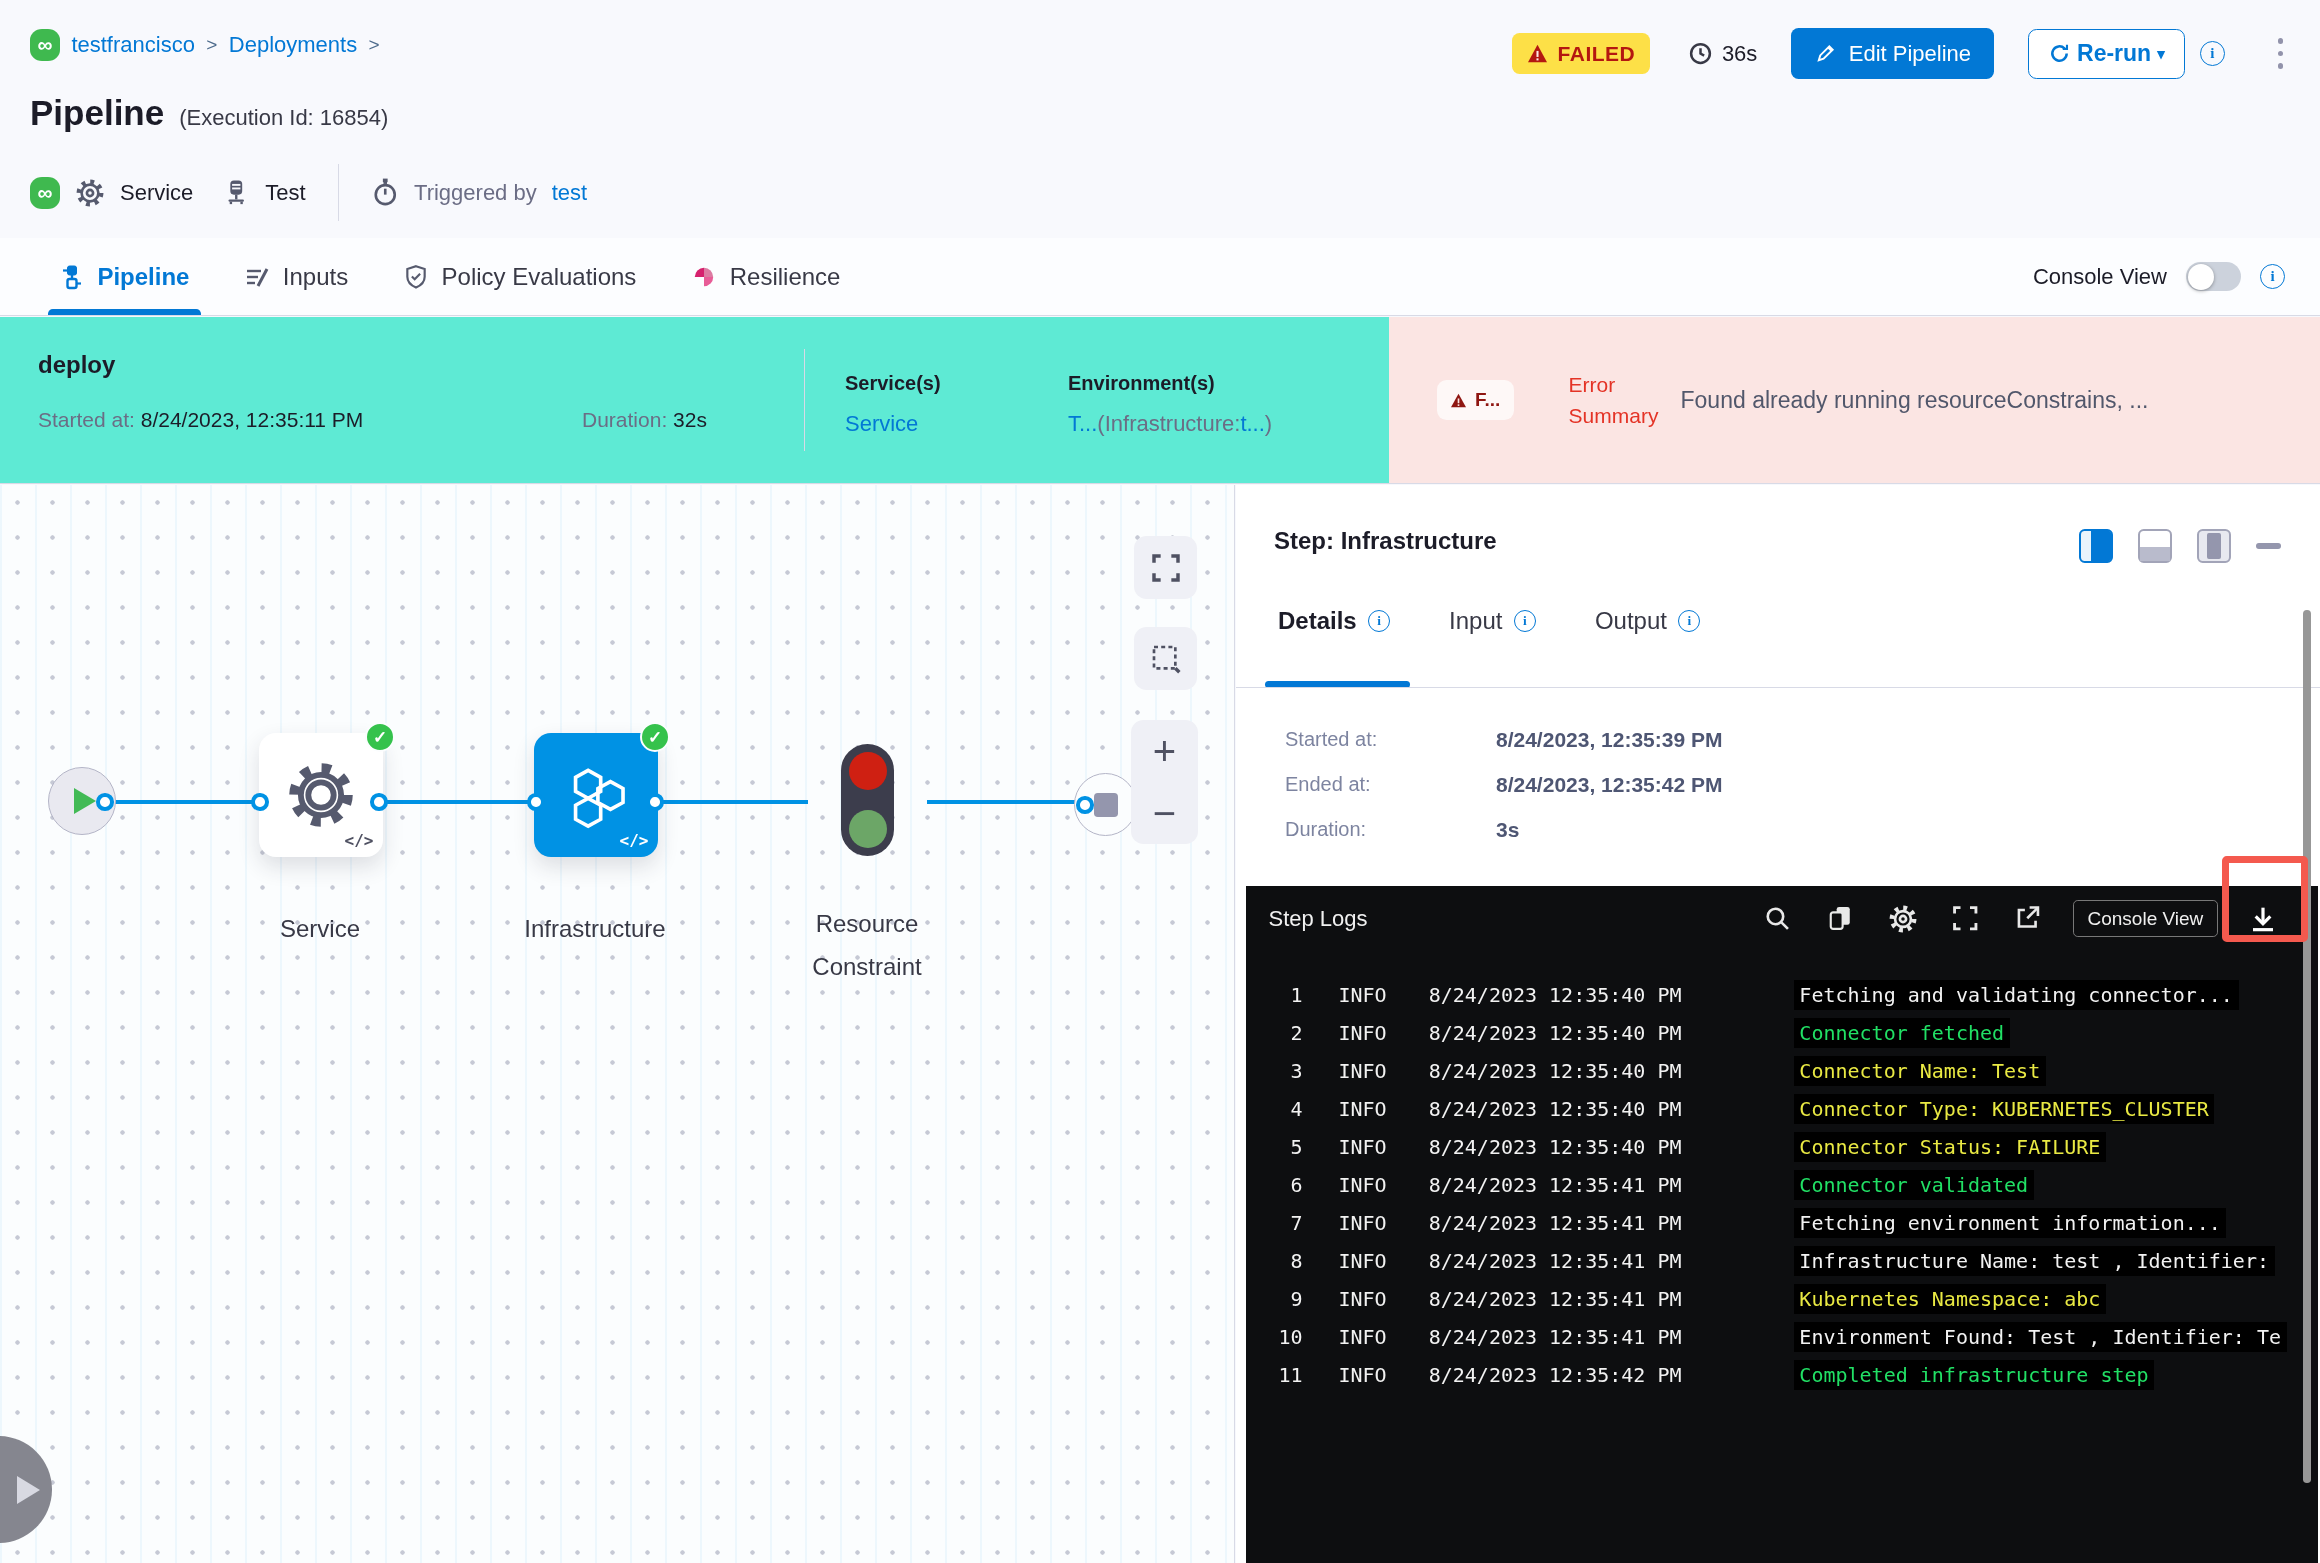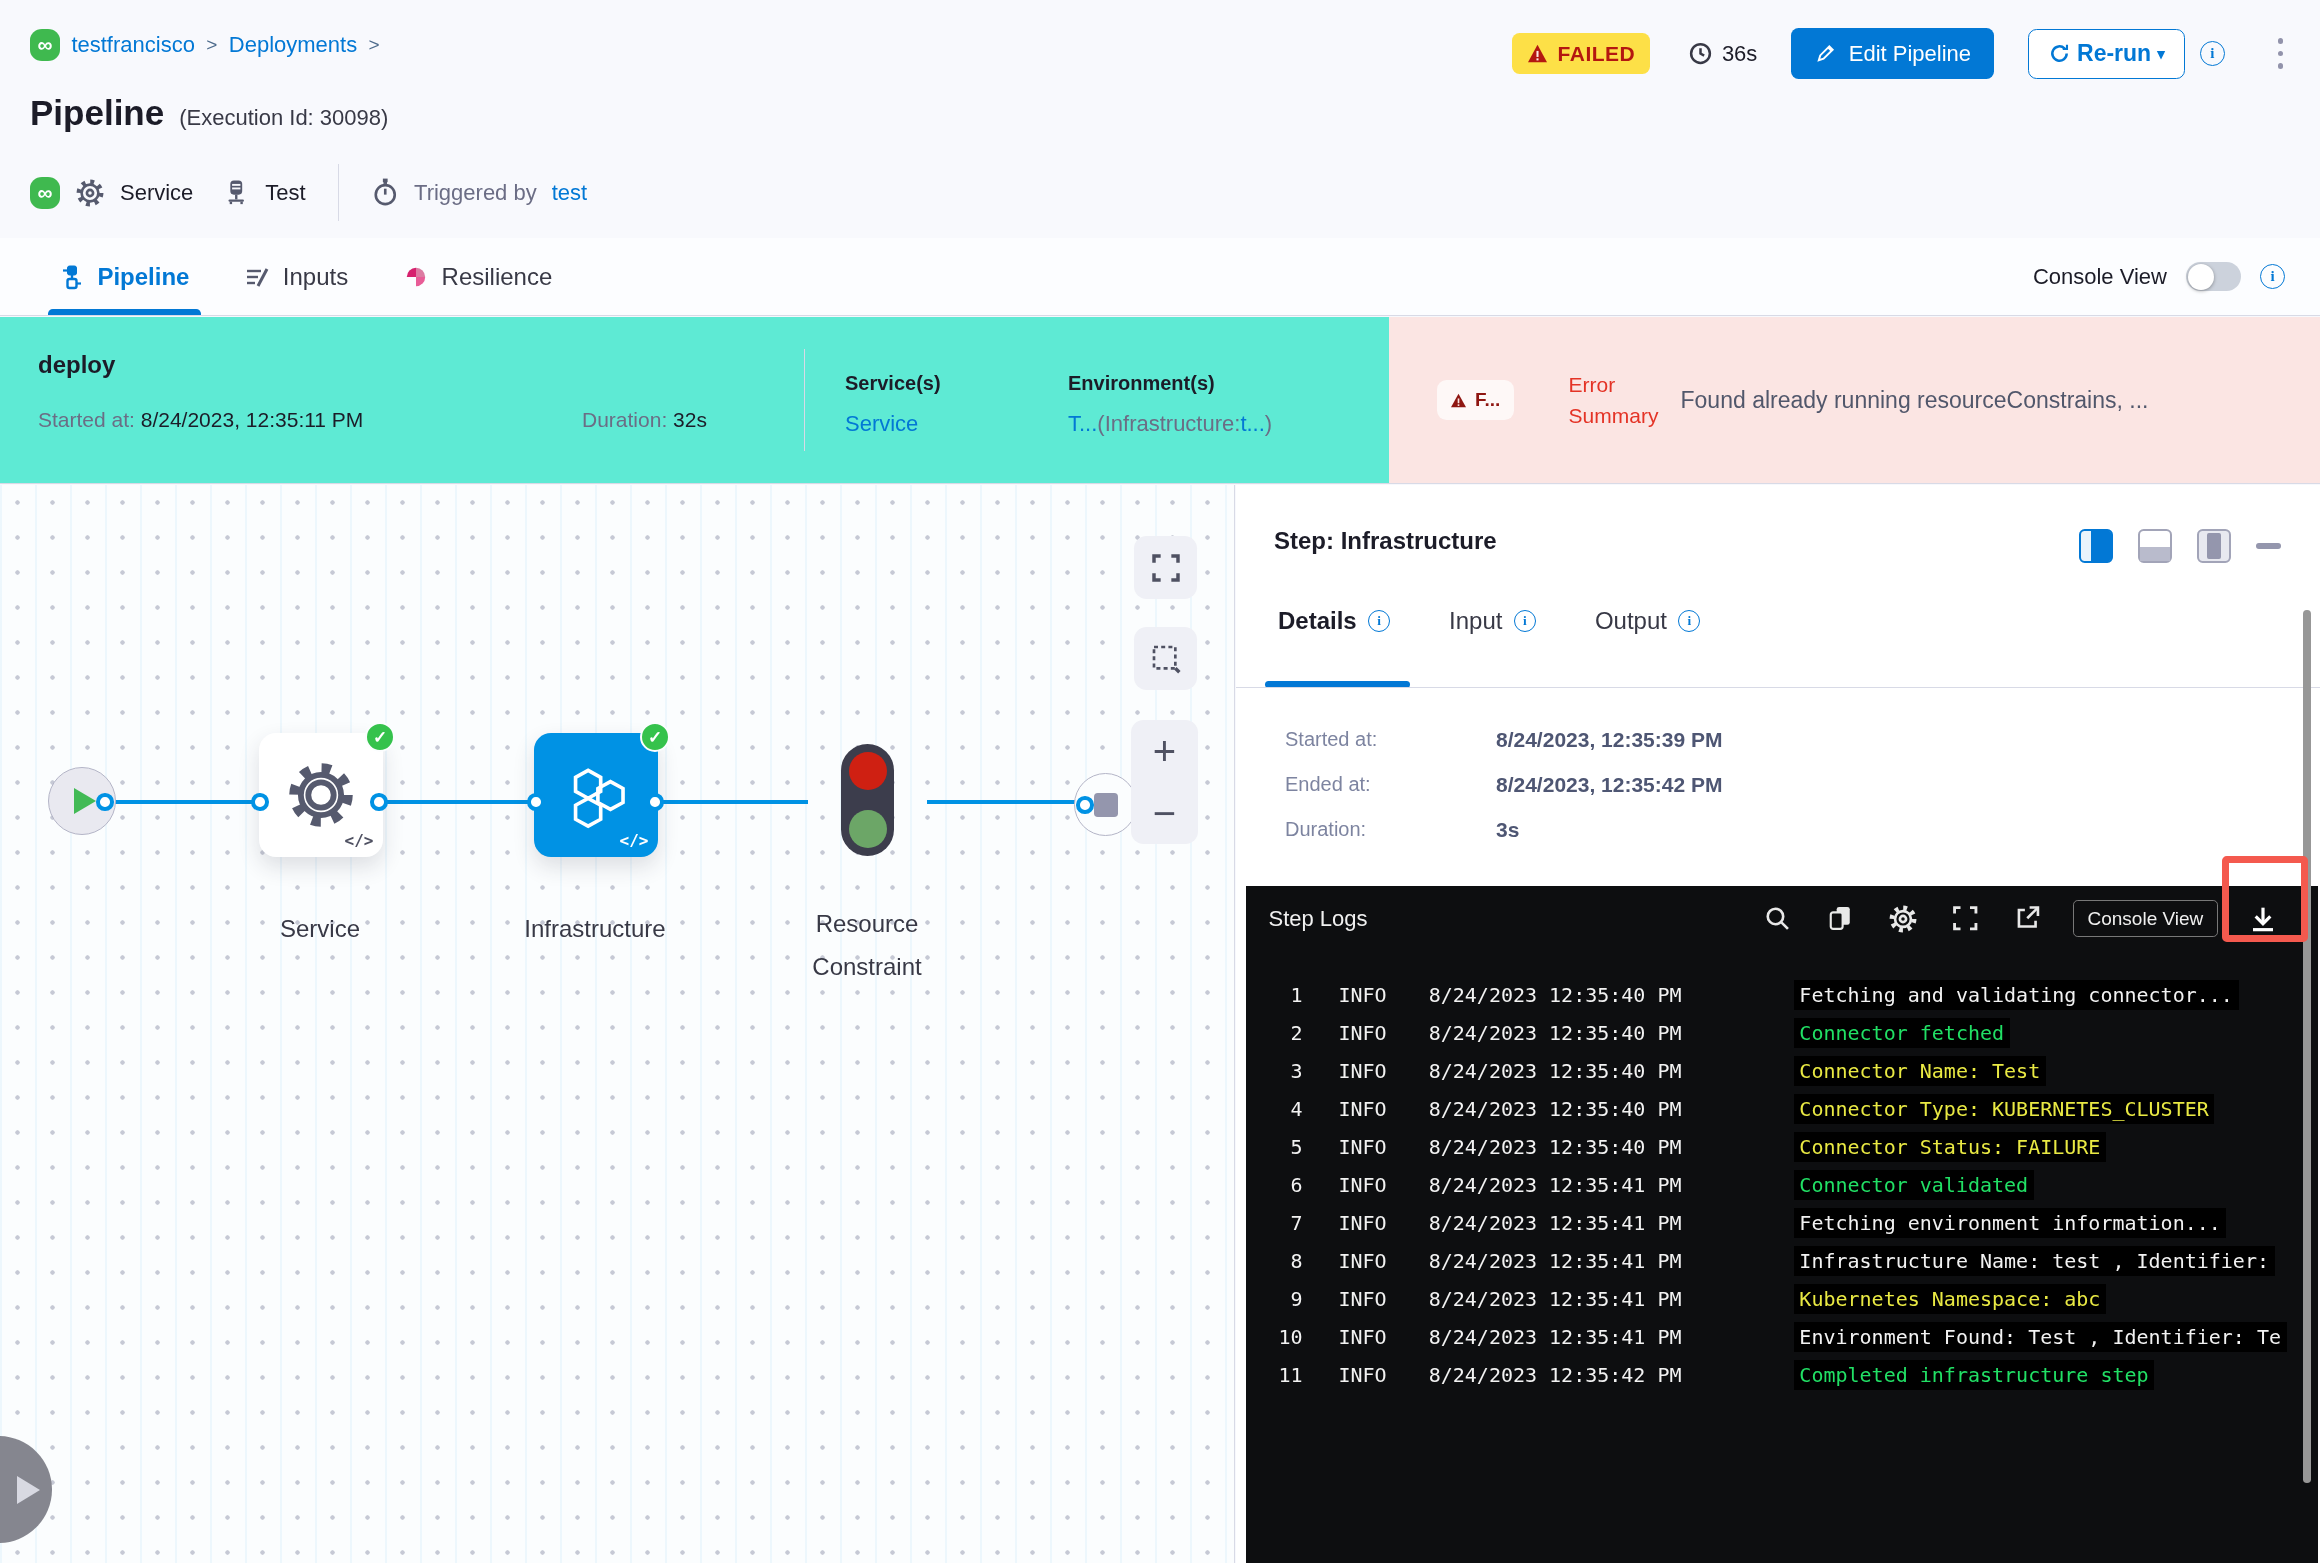--- a/index.html
+++ b/index.html
@@ -127,21 +127,21 @@
   <header class="topbar">
     <div class="crumbs">
       <span class="hlogo">∞</span>
       <span class="crumb">testfrancisco</span>
       <span class="crumb-sep">&gt;</span>
       <span class="crumb">Deployments</span>
       <span class="crumb-sep">&gt;</span>
     </div>
     <div class="titlerow">
       <span class="ptitle">Pipeline</span>
-      <span class="execid">(Execution Id: 30098)</span>
+      <span class="execid">(Execution Id: 16854)</span>
     </div>
     <div class="metarow">
       <span class="hlogo">∞</span>
       <span class="gray-ic">
         <svg width="30" height="30" viewBox="-34 -34 68 68">
             <g fill="none" stroke="#565a6e">
               <circle r="19" stroke-width="6"></circle>
               <circle r="7" stroke-width="6"></circle>
               <circle r="25" stroke-width="11" stroke-dasharray="8.6 11"></circle>
             </g>
@@ -225,20 +225,27 @@
       <span>Pipeline</span>
     </div>
     <div class="tab">
       <svg width="26" height="26" viewBox="0 0 26 26" fill="none" stroke="#565a6e" stroke-width="2.4">
           <line x1="3" y1="7" x2="17" y2="7"></line>
           <line x1="3" y1="13" x2="14" y2="13"></line>
           <line x1="3" y1="19" x2="11" y2="19"></line>
           <line x1="14" y1="22" x2="23" y2="5" stroke-width="3"></line>
         </svg>
       <span>Inputs</span>
+    </div>
+    <div class="tab">
+      <svg width="26" height="26" viewBox="0 0 24 24" fill="none" stroke="#565a6e" stroke-width="2">
+          <path d="M12 2l8 2.6v7.1c0 4.8-3.4 8-8 10-4.6-2-8-5.2-8-10V4.6L12 2z"></path>
+          <path d="M8.2 11.5l2.6 2.6 5-5"></path>
+        </svg>
+      <span>Policy Evaluations</span>
     </div>
     <div class="tab">
       <svg width="26" height="26" viewBox="0 0 24 24">
           <path d="M3.5 12a8.5 8.5 0 0 1 8.5-8.5V12z" fill="#d6216e"></path>
           <path d="M20.5 12a8.5 8.5 0 0 1-8.5 8.5V12z" fill="#e85c97"></path>
           <path d="M12 3.5A8.5 8.5 0 0 1 20.5 12H12z" fill="#c11055" opacity=".55"></path>
         </svg>
       <span>Resilience</span>
     </div>
     <div class="tabbar-right">

